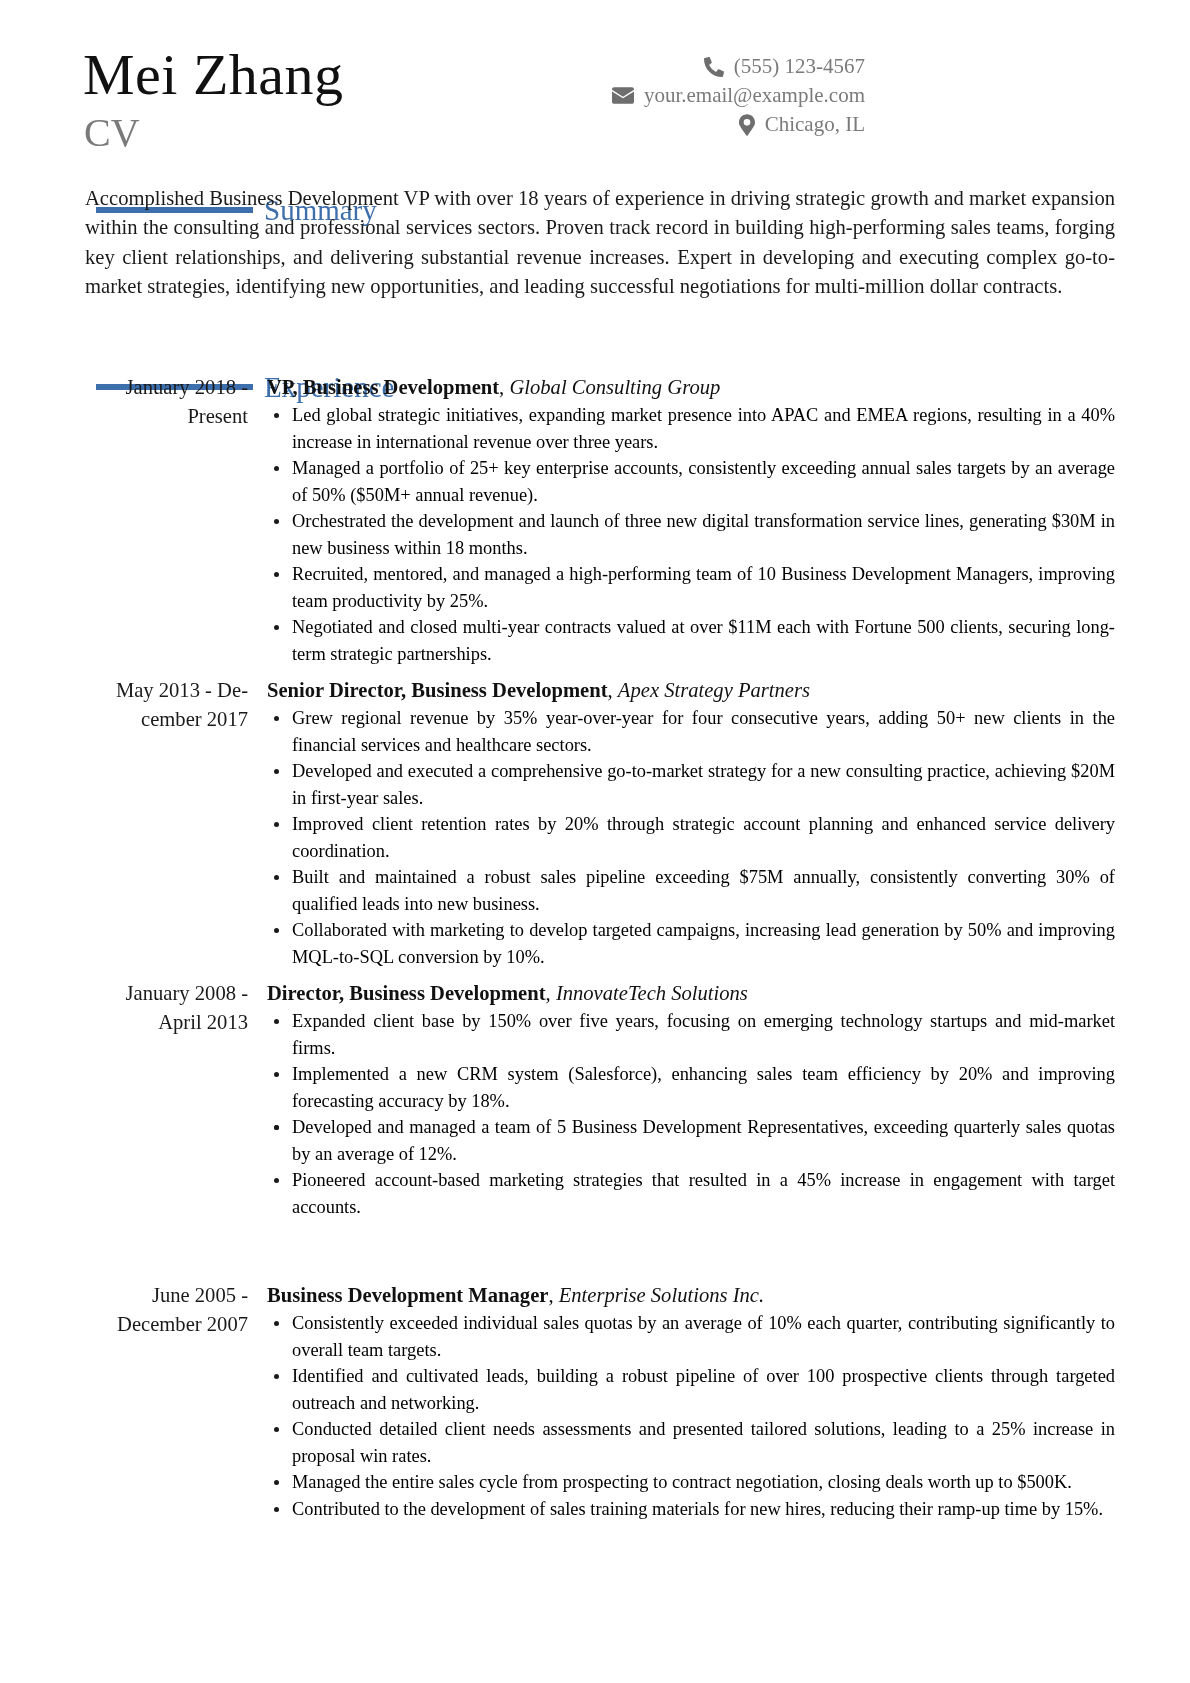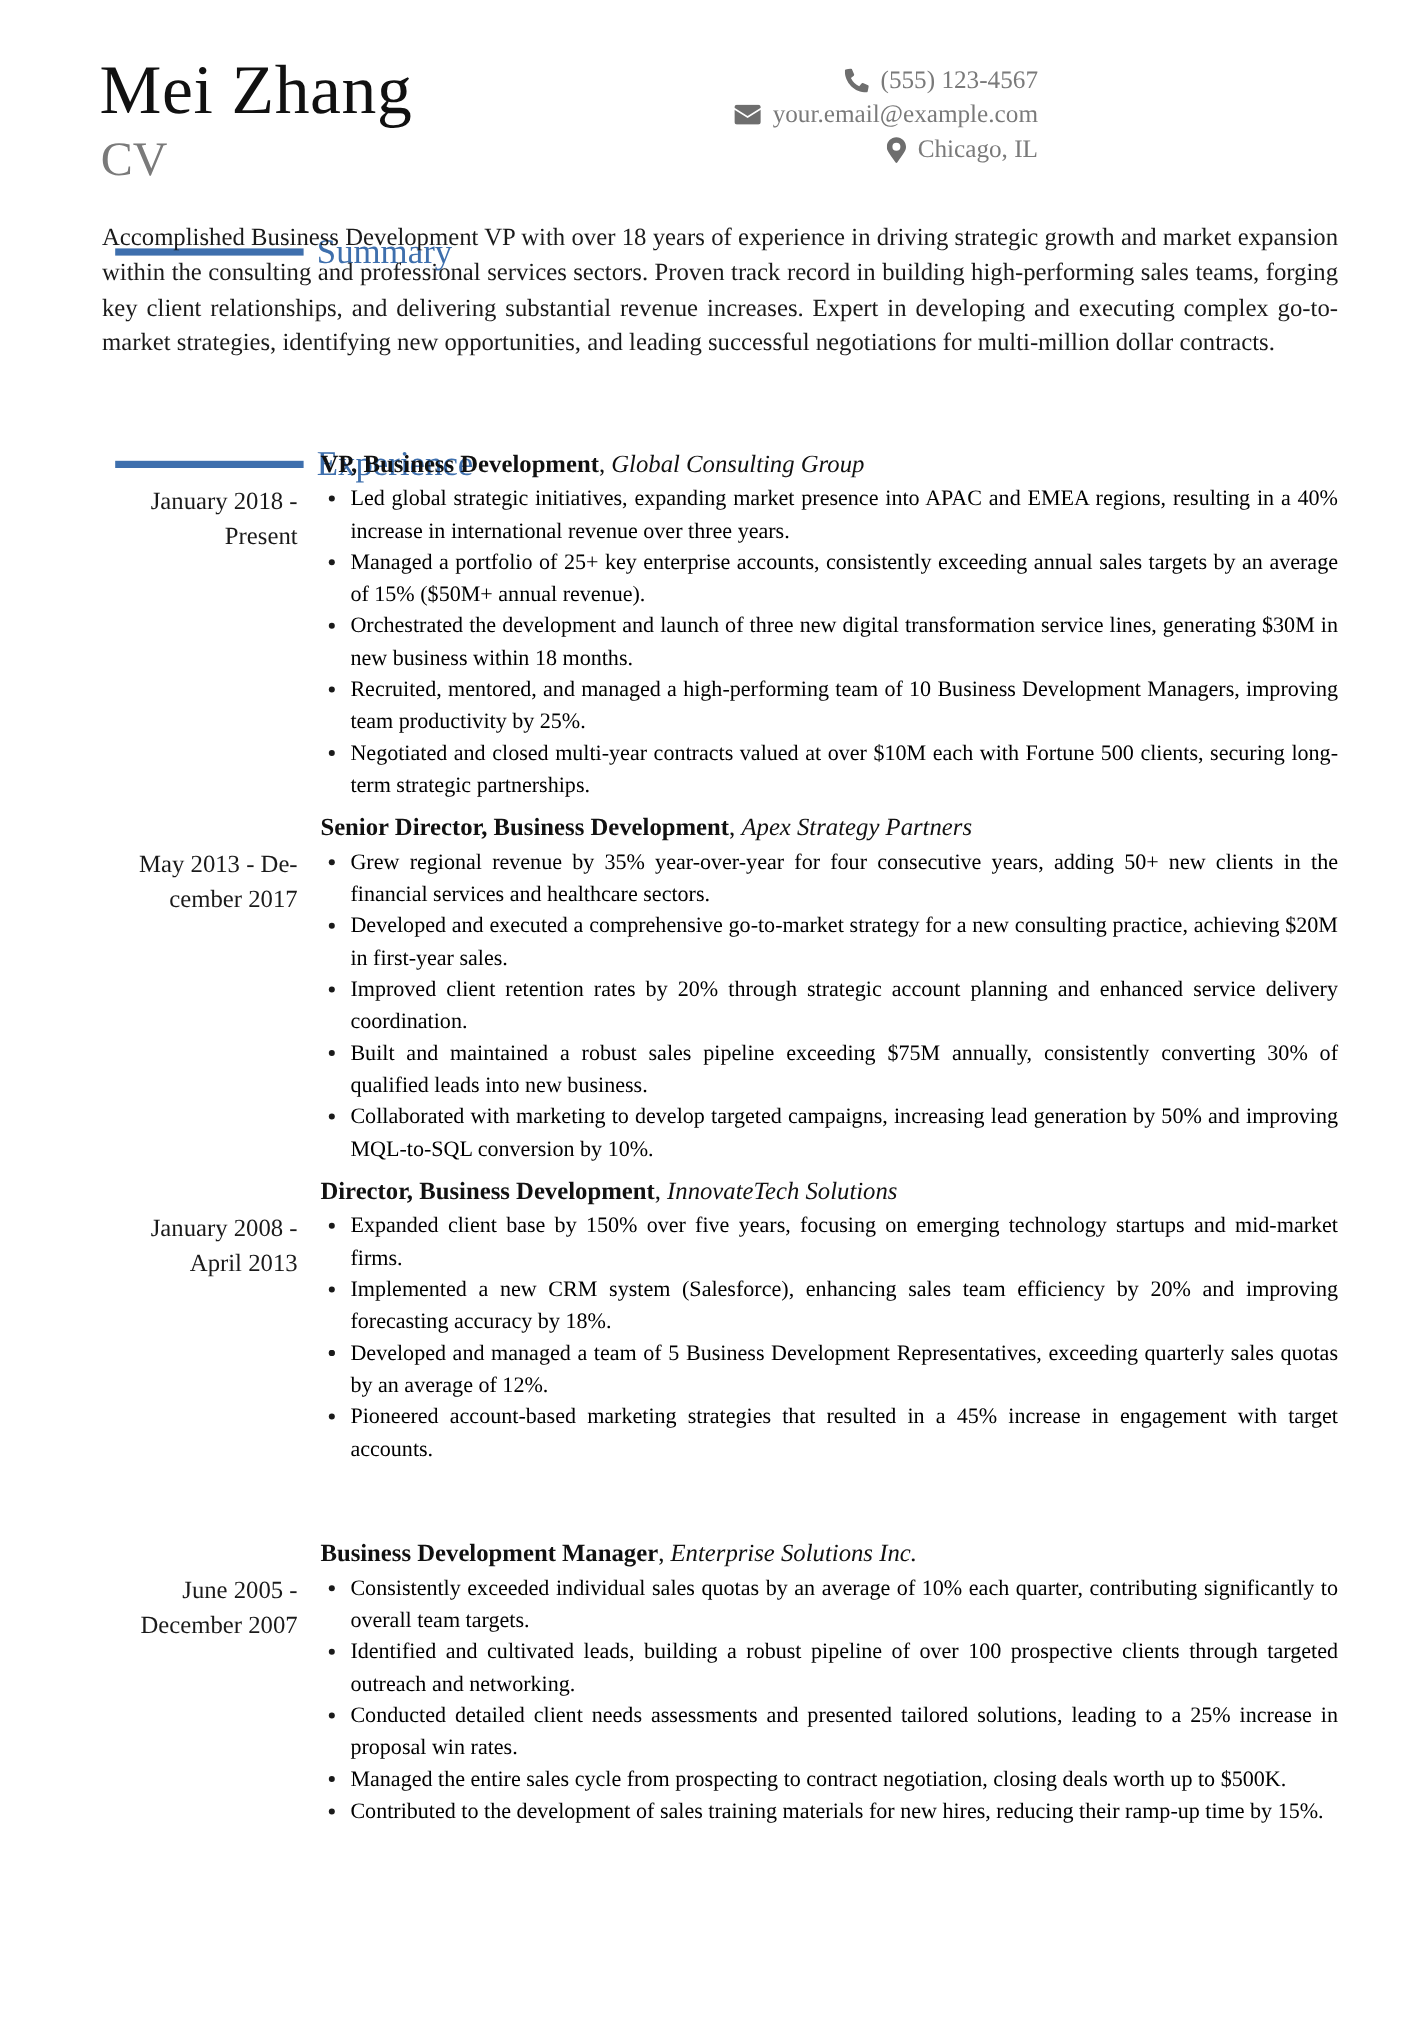--- a/index.html
+++ b/index.html
@@ -48,21 +48,21 @@
       font-family: Liberation Serif, serif;
       font-size: 20.6px; line-height: 29.4px; color: #1a1a1a;
       text-align: justify;
     }
 
     .job { position: absolute; left: 85px; width: 1030px; }
     .job-date {
       position: absolute; left: 0; top: 0; width: 163px;
       text-align: right;
       font-family: "Liberation Serif", "DejaVu Serif", serif;
-      font-size: 20.6px; line-height: 29px; color: #1a1a1a; margin-top: 31px;
+      font-size: 20.6px; line-height: 29px; color: #1a1a1a;
     }
     .job-body { position: absolute; left: 182px; top: 0; width: 848px; }
     .job-head {
       font-family: "Liberation Serif", "DejaVu Serif", serif;
       font-size: 20.6px; line-height: 29px; color: #111;
     }
     .job-title { font-weight: bold; }
     .job-company { font-style: italic; }
     .bullets { list-style: none; margin: 0; padding: 0; }
     .bullets li {
@@ -126,24 +126,24 @@
     <div class="job-date">
       <div>January 2018 -</div>
       <div>Present</div>
     </div>
     <div class="job-body">
       <div class="job-head">
         <span class="job-title">VP, Business Development</span><span>, </span><span class="job-company">Global Consulting Group</span>
       </div>
       <ul class="bullets">
         <li><span class="dot"></span><span>Led global strategic initiatives, expanding market presence into APAC and EMEA regions, resulting in a 40% increase in international revenue over three years.</span></li>
-        <li><span class="dot"></span><span>Managed a portfolio of 25+ key enterprise accounts, consistently exceeding annual sales targets by an average of 15% ($50M+ annual revenue).</span></li>
+        <li><span class="dot"></span><span>Managed a portfolio of 25+ key enterprise accounts, consistently exceeding annual sales targets by an average of 50% ($50M+ annual revenue).</span></li>
         <li><span class="dot"></span><span>Orchestrated the development and launch of three new digital transformation service lines, generating $30M in new business within 18 months.</span></li>
         <li><span class="dot"></span><span>Recruited, mentored, and managed a high-performing team of 10 Business Development Managers, improving team productivity by 25%.</span></li>
-        <li><span class="dot"></span><span>Negotiated and closed multi-year contracts valued at over $10M each with Fortune 500 clients, securing long-term strategic partnerships.</span></li>
+        <li><span class="dot"></span><span>Negotiated and closed multi-year contracts valued at over $11M each with Fortune 500 clients, securing long-term strategic partnerships.</span></li>
       </ul>
     </div>
   </div>
 
   <div class="job" style="top:676px;">
     <div class="job-date">
       <div>May 2013 - De-</div>
       <div>cember 2017</div>
     </div>
     <div class="job-body">

